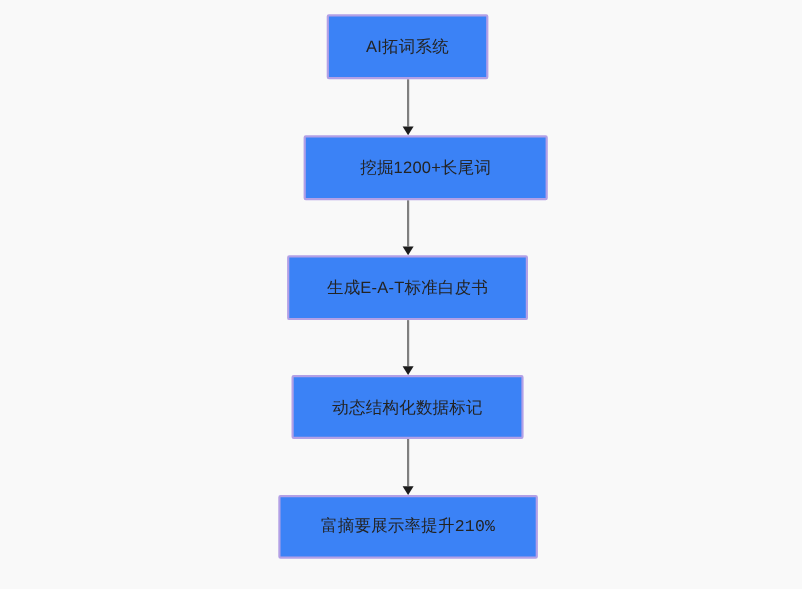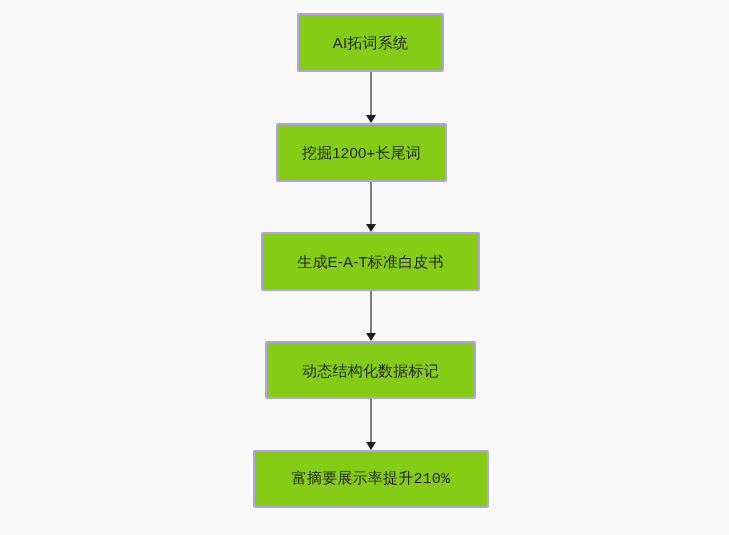--- a/index.html
+++ b/index.html
@@ -14,21 +14,21 @@
     overflow: hidden;
   }
   #flow-canvas {
     position: relative;
     width: 729px;
     height: 535px;
   }
   .node {
     position: absolute;
     box-sizing: border-box;
-    background: #84cc16;
+    background: #3b82f6;
     border: 2px solid #b3a0e6;
     border-radius: 2px;
     display: flex;
     align-items: center;
     justify-content: center;
     color: #232323;
     font-size: 15px;
     line-height: 1;
     letter-spacing: 0.2px;
     white-space: nowrap;
@@ -81,21 +81,21 @@
 
   <div class="edge" style="left:366px; top:399px; height:51px;">
     <div class="edge-line" style="height:43px;"></div>
     <div class="edge-arrow"></div>
   </div>
 
   <div class="node" style="left:297px; top:13px; width:147px; height:59px;">
     <span class="node-label">AI拓词系统</span>
   </div>
 
-  <div class="node" style="left:276px; top:123px; width:171px; height:59px;">
+  <div class="node" style="left:276px; top:123px; width:222px; height:59px;">
     <span class="node-label">挖掘1200+长尾词</span>
   </div>
 
   <div class="node" style="left:261px; top:232px; width:219px; height:59px;">
     <span class="node-label">生成E-A-T标准白皮书</span>
   </div>
 
   <div class="node" style="left:265px; top:341px; width:211px; height:58px;">
     <span class="node-label">动态结构化数据标记</span>
   </div>

